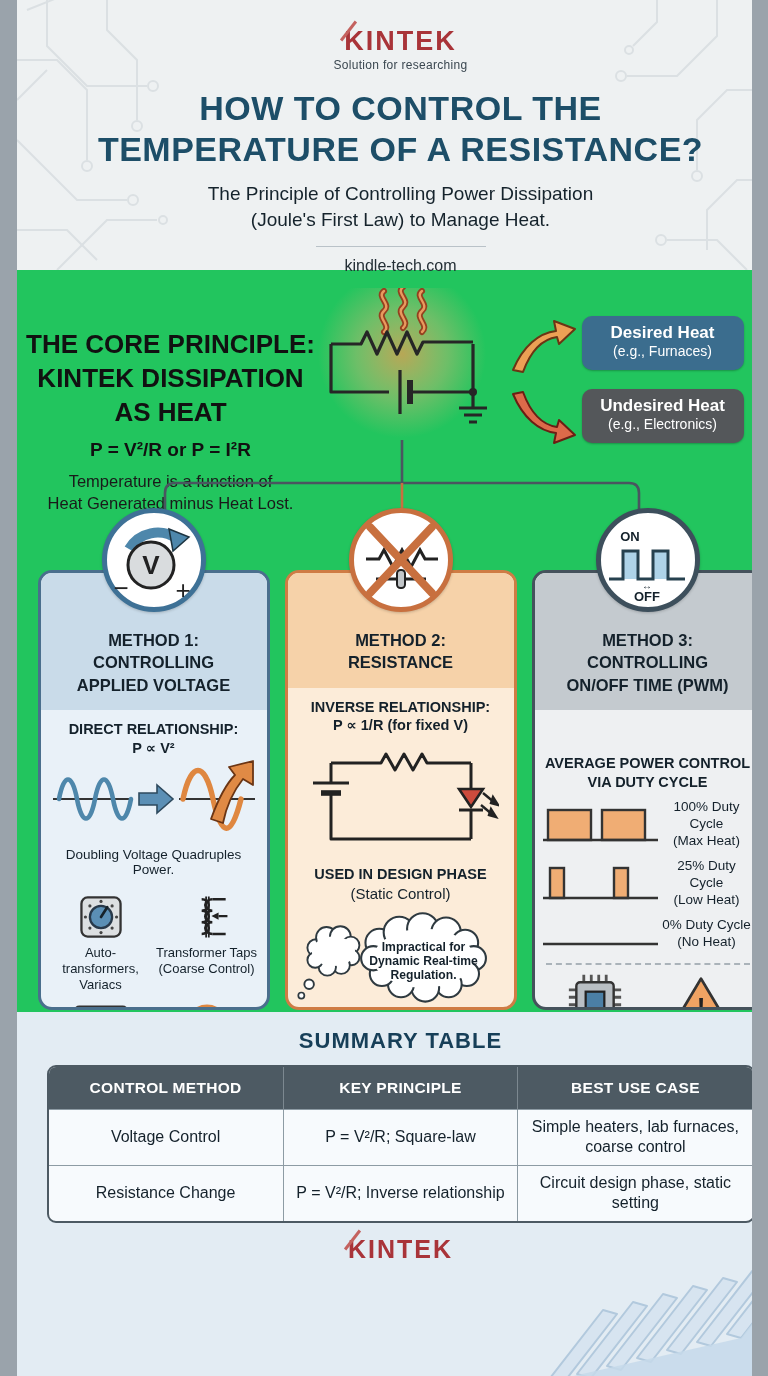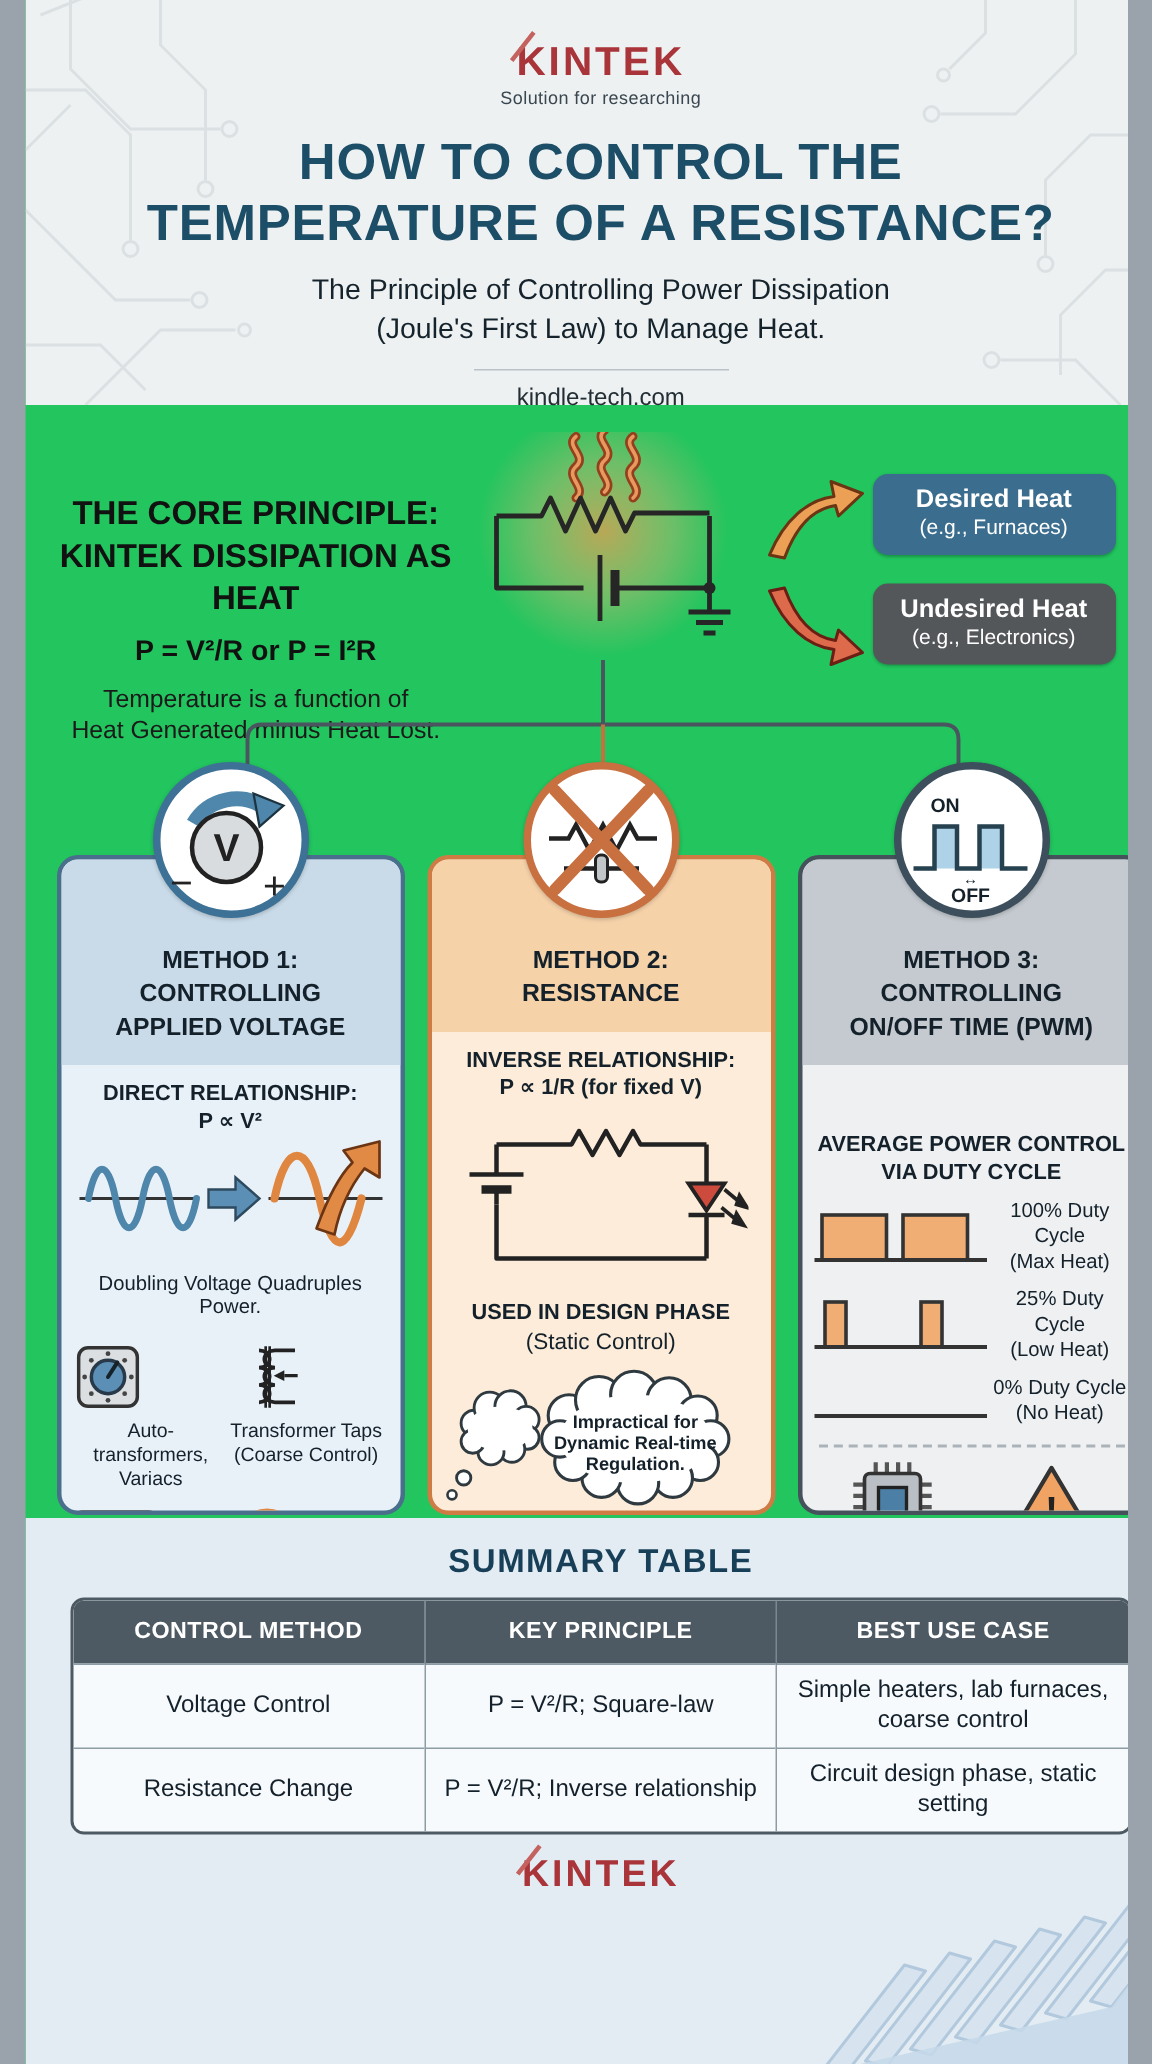--- a/index.html
+++ b/index.html
@@ -15,21 +15,21 @@
   .logo { font-size:27px; font-weight:bold; letter-spacing:2px; color:#a93439; position:relative; display:inline-block; }
   .logo .slash { position:absolute; left:3px; top:-7px; width:3px; height:24px; background:#c4625f; transform:rotate(38deg); }
   .tagline { font-size:12px; color:#3a4750; margin-top:1px; letter-spacing:.3px; }
   .main-title { margin-top:16px; font-size:34px; line-height:1.22; font-weight:bold; color:#1d4e68; letter-spacing:.5px; }
   .subtitle { margin-top:10px; font-size:19px; line-height:1.35; color:#15232c; }
   .hdr-divider { width:170px; height:1px; background:#b9c2c8; margin:14px auto 10px; }
   .site { font-size:16px; color:#232e35; }
 
   
   .core-left { position:absolute; left:8px; top:328px; width:292px; text-align:center; color:#111; }
-  .core-h { font-size:22px; font-weight:bold; line-height:1.3; }
+  .core-h { font-size:26px; font-weight:bold; line-height:1.3; }
   .core-f { font-size:19px; font-weight:bold; margin-top:10px; }
   .core-n { font-size:16.5px; margin-top:10px; line-height:1.3; color:#1a1a1a; }
   .badge { position:absolute; width:162px; height:54px; border-radius:10px; color:#fff; text-align:center; padding-top:7px; box-shadow:0 1px 2px rgba(0,0,0,.25); }
   .badge .b1 { font-size:17px; font-weight:bold; line-height:1.15; }
   .badge .b2 { font-size:14px; line-height:1.2; }
   .badge-blue { background:#3b6d8e; left:565px; top:316px; }
   .badge-gray { background:#54575a; left:565px; top:389px; }
 
   
   .methods { position:absolute; top:508px; left:0; width:768px; display:flex; gap:15px; padding:0 21px; }
@@ -45,21 +45,21 @@
   .card-title { font-size:16.5px; font-weight:bold; color:#14212b; line-height:1.35; }
   .mcircle { position:absolute; top:0; left:50%; transform:translateX(-50%); width:104px; height:104px; border-radius:50%; background:#fff; z-index:2; box-shadow:0 1px 3px rgba(0,0,0,.2); }
   .mcircle.c1 { border:5px solid #3e7196; }
   .mcircle.c2 { border:5px solid #c8703f; }
   .mcircle.c3 { border:5px solid #3d4f5c; }
   .mcircle svg { width:100%; height:100%; }
   .card-body { flex:1; padding:10px 7px 8px; text-align:center; }
   .rel { font-size:14.5px; font-weight:bold; color:#14212b; line-height:1.3; }
   .cap { font-size:13.5px; color:#14212b; margin-top:2px; }
   .devgrid { display:flex; flex-wrap:wrap; margin-top:8px; }
-  .dev { width:50%; display:flex; flex-direction:column; align-items:flex-start; margin-top:8px; }
+  .dev { width:50%; display:flex; flex-direction:column; align-items:center; margin-top:8px; }
   .dev .dlabel { font-size:13px; line-height:1.2; color:#14212b; margin-top:4px; }
   .duty-row { display:flex; align-items:center; margin-top:8px; }
   .duty-row svg { flex:0 0 118px; }
   .duty-lab { flex:1; font-size:13.5px; line-height:1.25; color:#14212b; text-align:center; }
   .dash-div { border-top:2px dashed #aab3ba; margin:12px 4px 2px; }
   .prosrow { display:flex; margin-top:8px; }
   .proitem { width:50%; display:flex; flex-direction:column; align-items:center; }
   .proitem .dlabel { font-size:13.5px; line-height:1.25; color:#14212b; margin-top:5px; }
 
   

